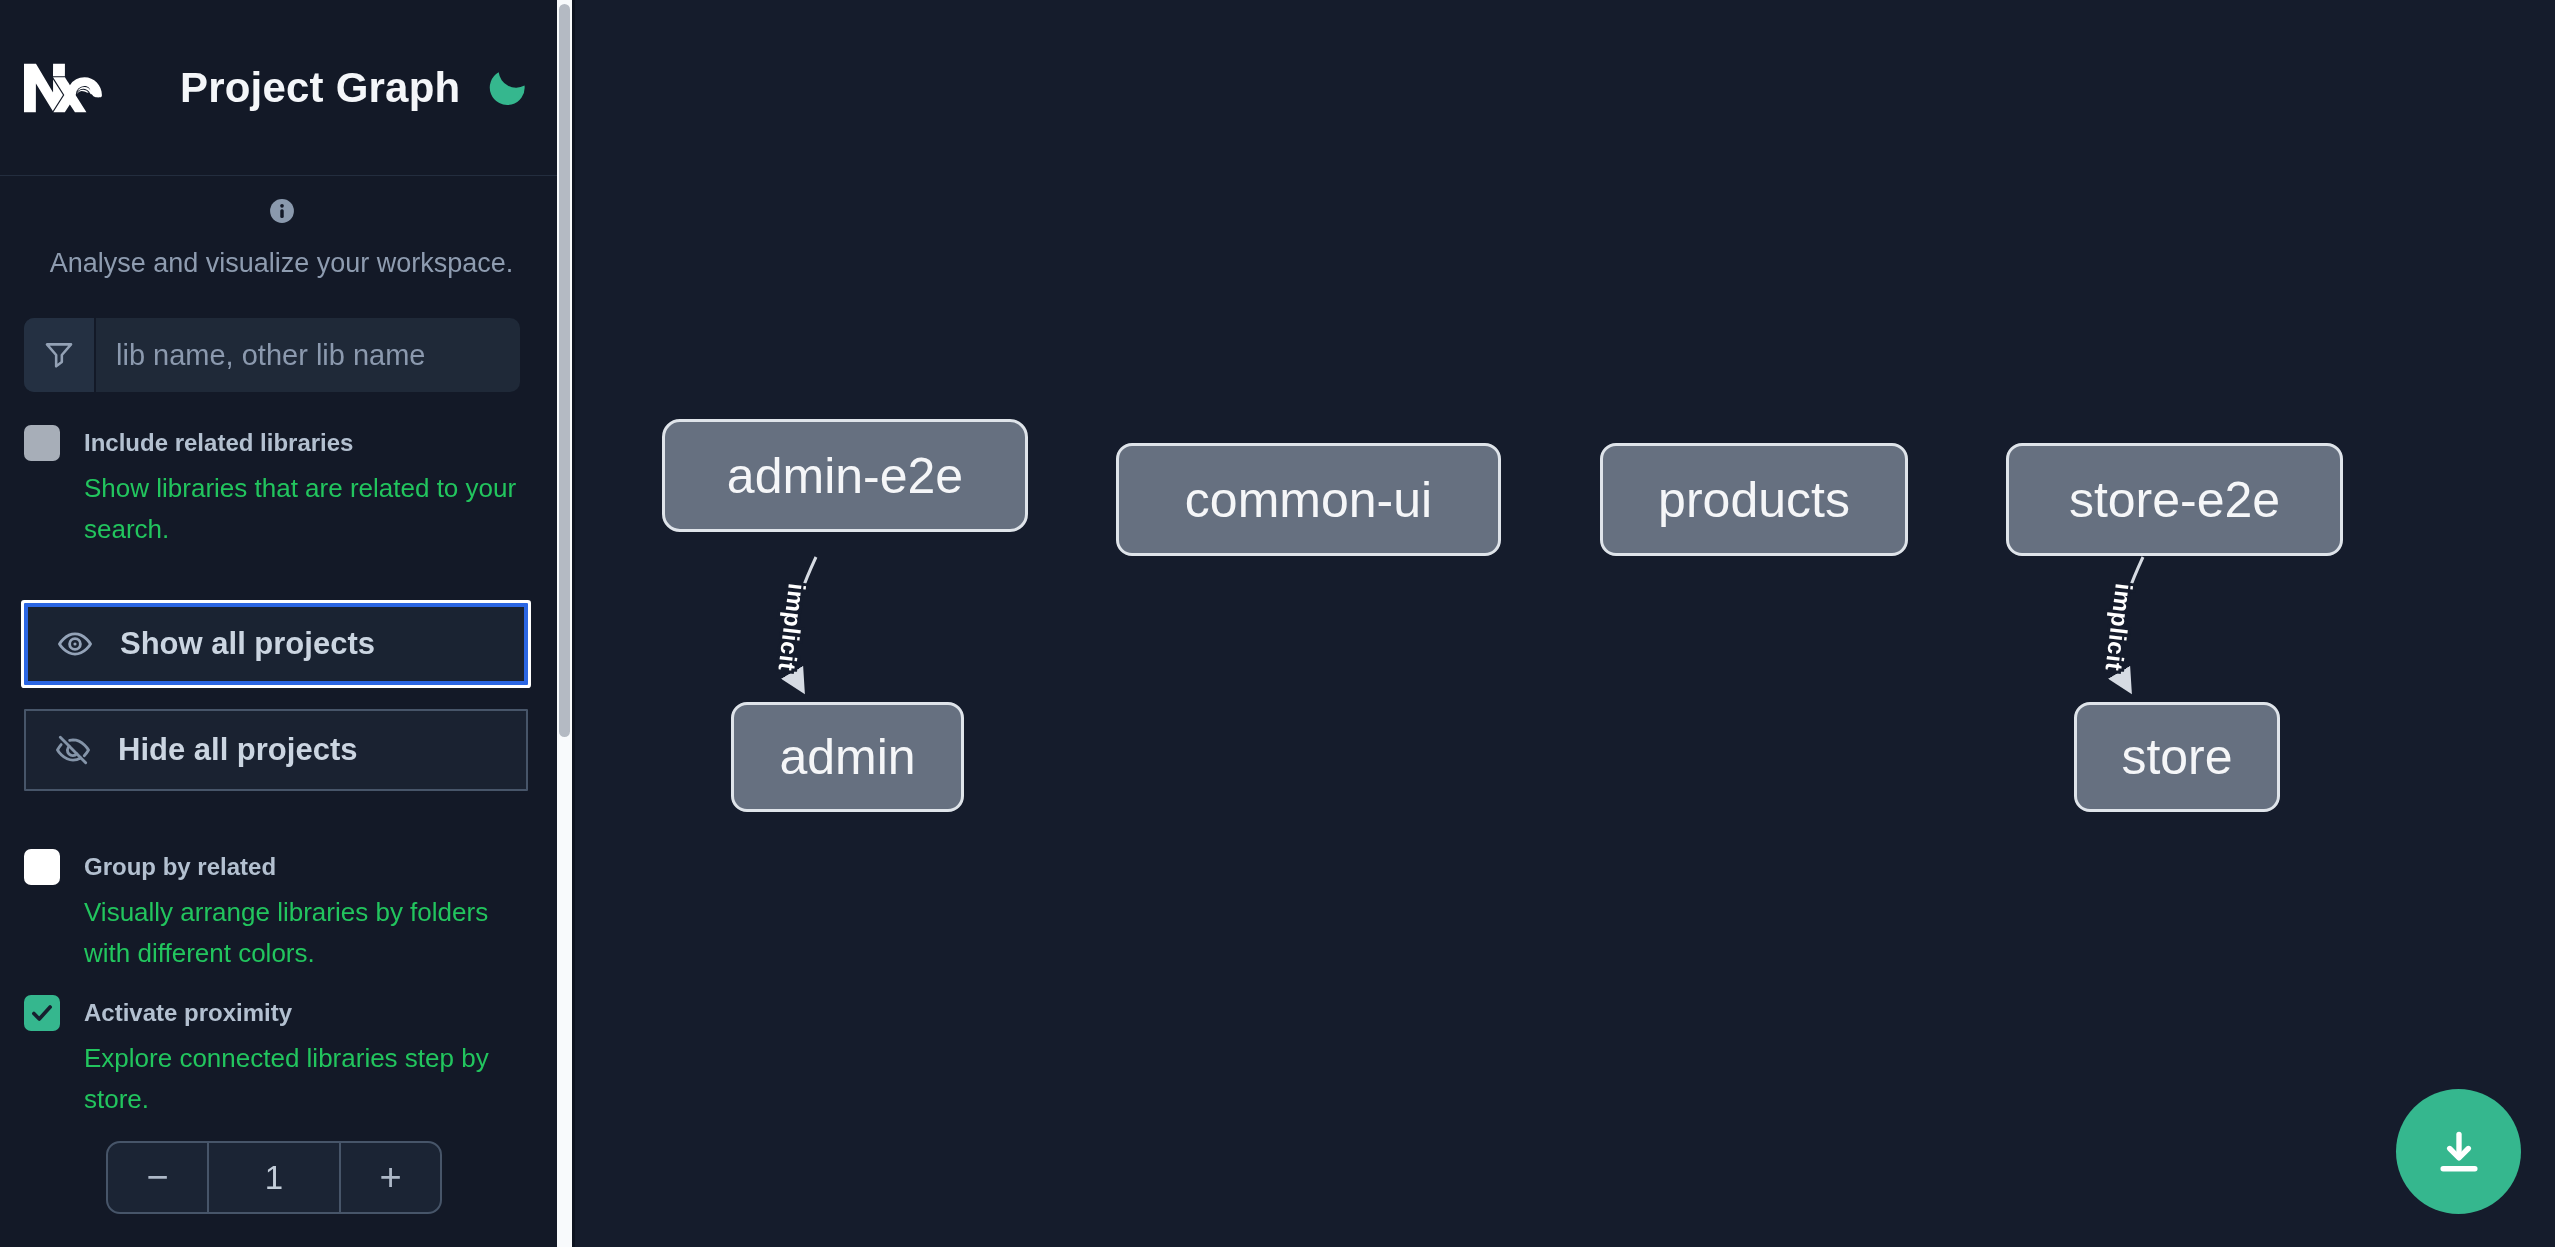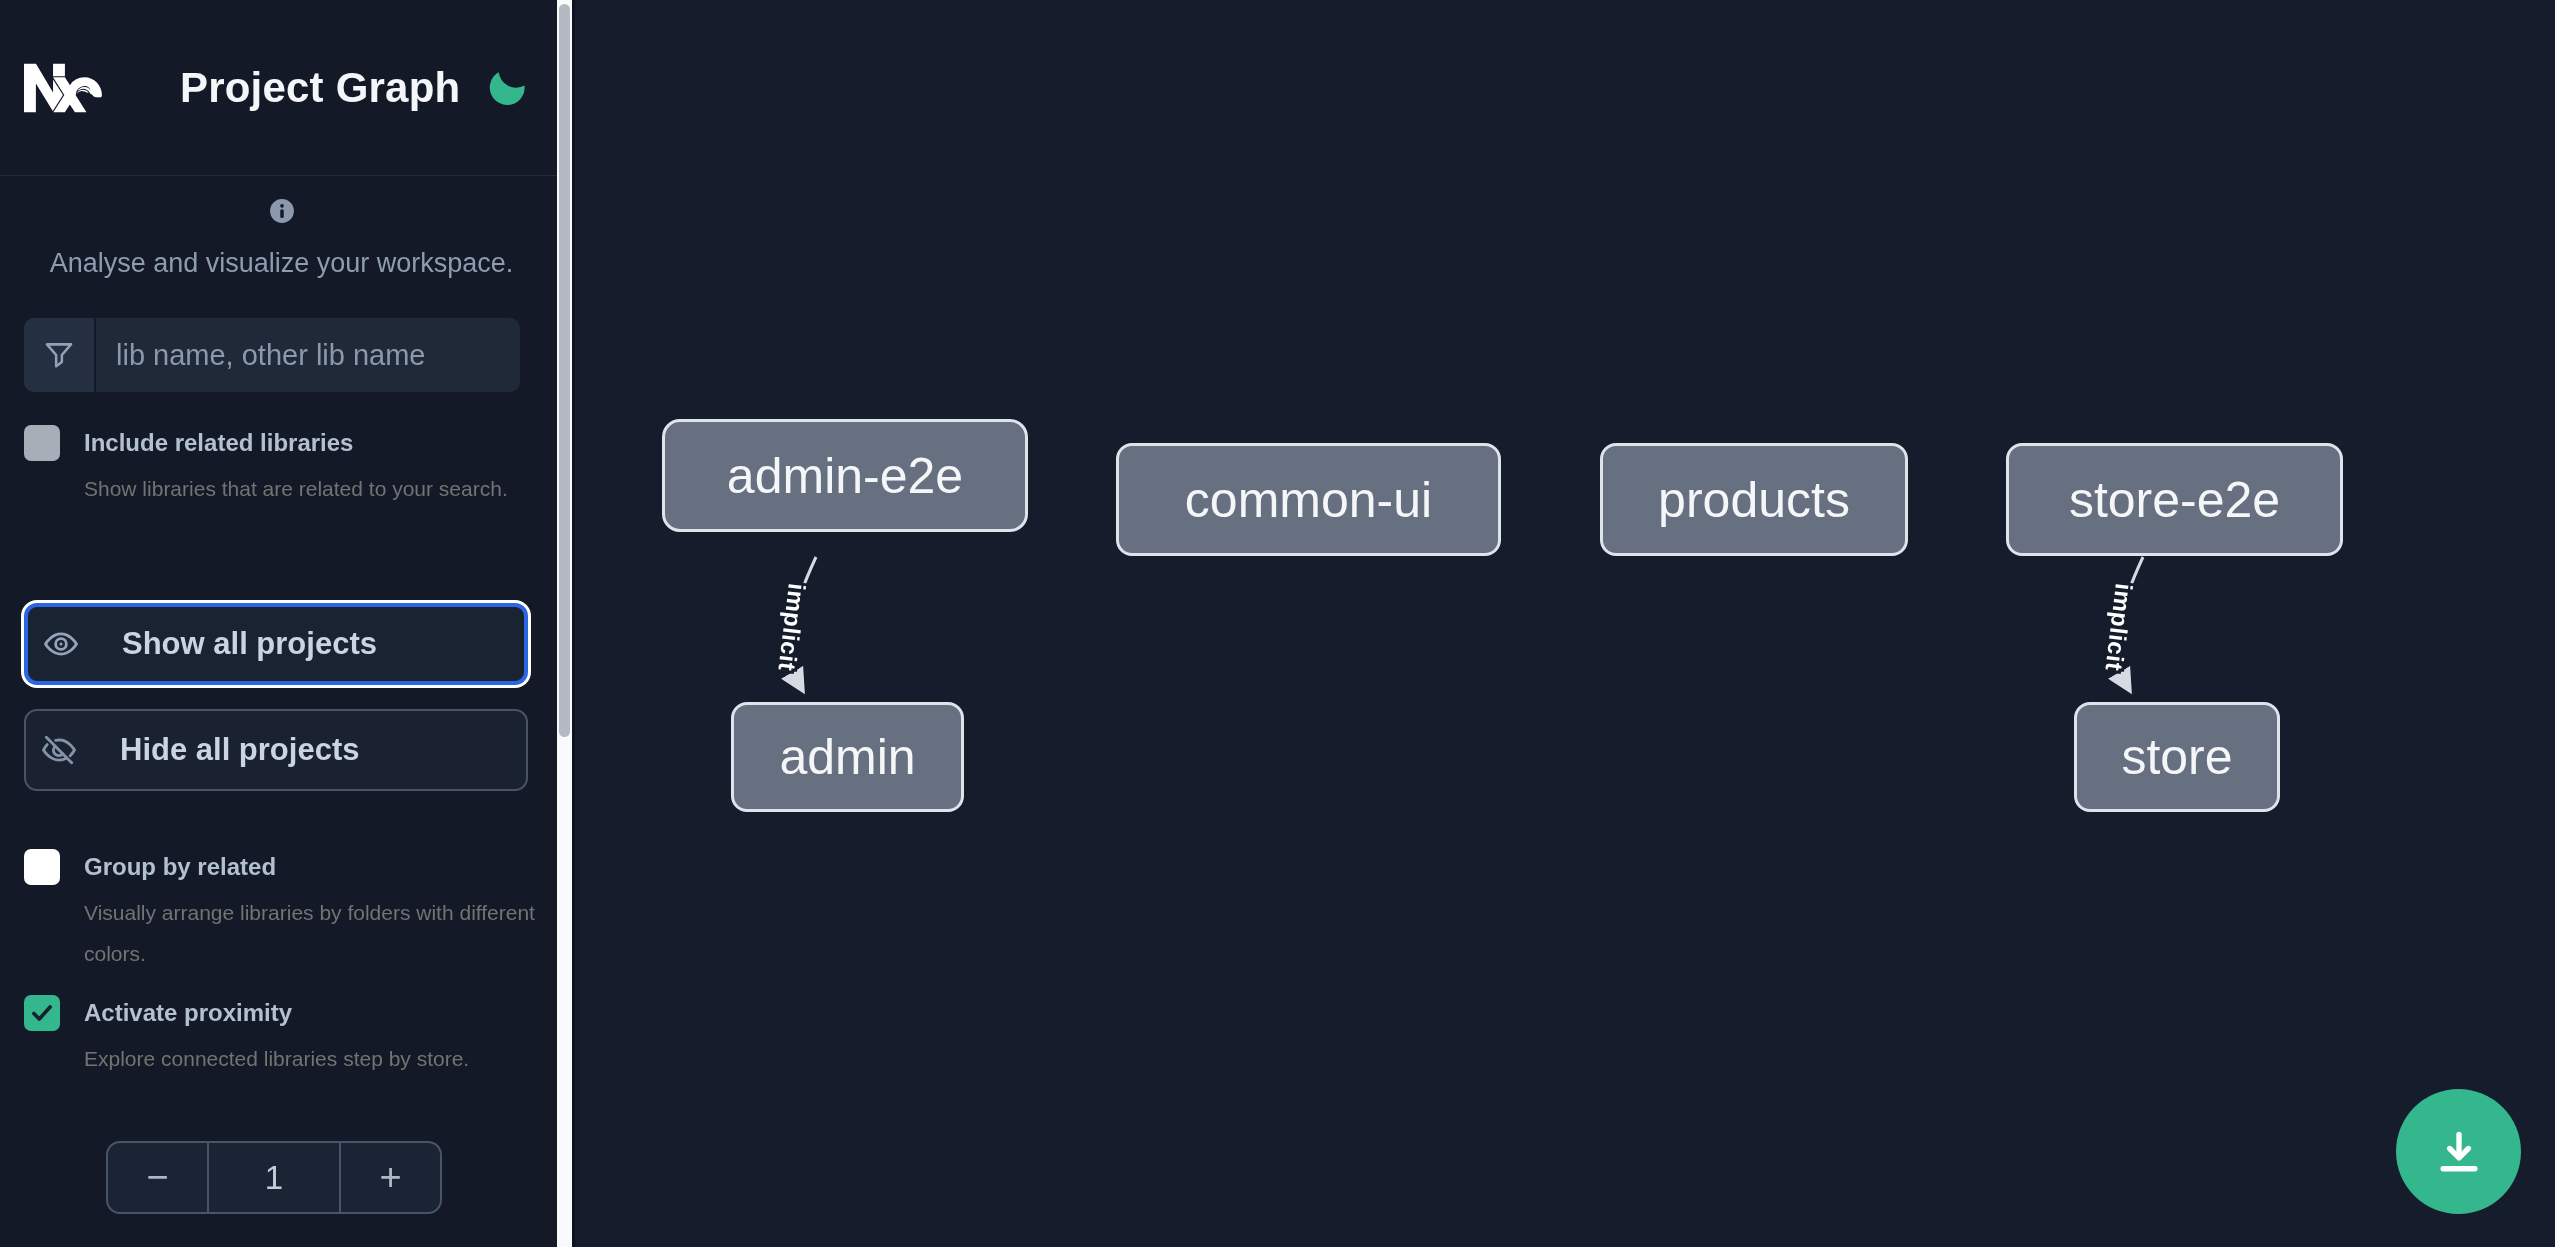--- a/index.html
+++ b/index.html
@@ -52,27 +52,27 @@
   .checkbox{
     width:36px;height:36px;border-radius:7px;flex:0 0 auto;margin-top:1px;
     display:flex;align-items:center;justify-content:center;cursor:pointer;
   }
   .cb-disabled{background:#a7aeb8;}
   .cb-unchecked{background:#ffffff;}
   .cb-checked{background:#35b78e;}
   .opt-label{font-size:24px;font-weight:700;color:#b3c0d0;line-height:38px;}
   .opt-desc{
     margin:6px 0 0 60px;width:455px;
-    font-size:21px;line-height:41px;color:#737373;
+    font-size:26px;line-height:41px;color:#22c55e;
   }
   
   .action-btn{
     position:absolute;left:24px;width:504px;height:82px;box-sizing:border-box;
-    display:flex;align-items:center;gap:42px;padding-left:14px;
-    background:#1a2231;border:2px solid #475569;border-radius:13px;
+    display:flex;align-items:center;gap:26px;padding-left:28px;
+    background:#1a2231;border:2px solid #475569;border-radius:1px;
     color:#cbd5e1;font-size:31px;font-weight:600;cursor:pointer;
     font-family:"Liberation Sans",sans-serif;
   }
   .action-btn.focused{
     background:#1a2332;border:4px solid #2b66e3;box-shadow:0 0 0 3px #ffffff;
   }
   
   .stepper{
     position:absolute;left:106px;top:1141px;width:336px;height:73px;
     display:flex;border:2px solid #475569;border-radius:14px;

